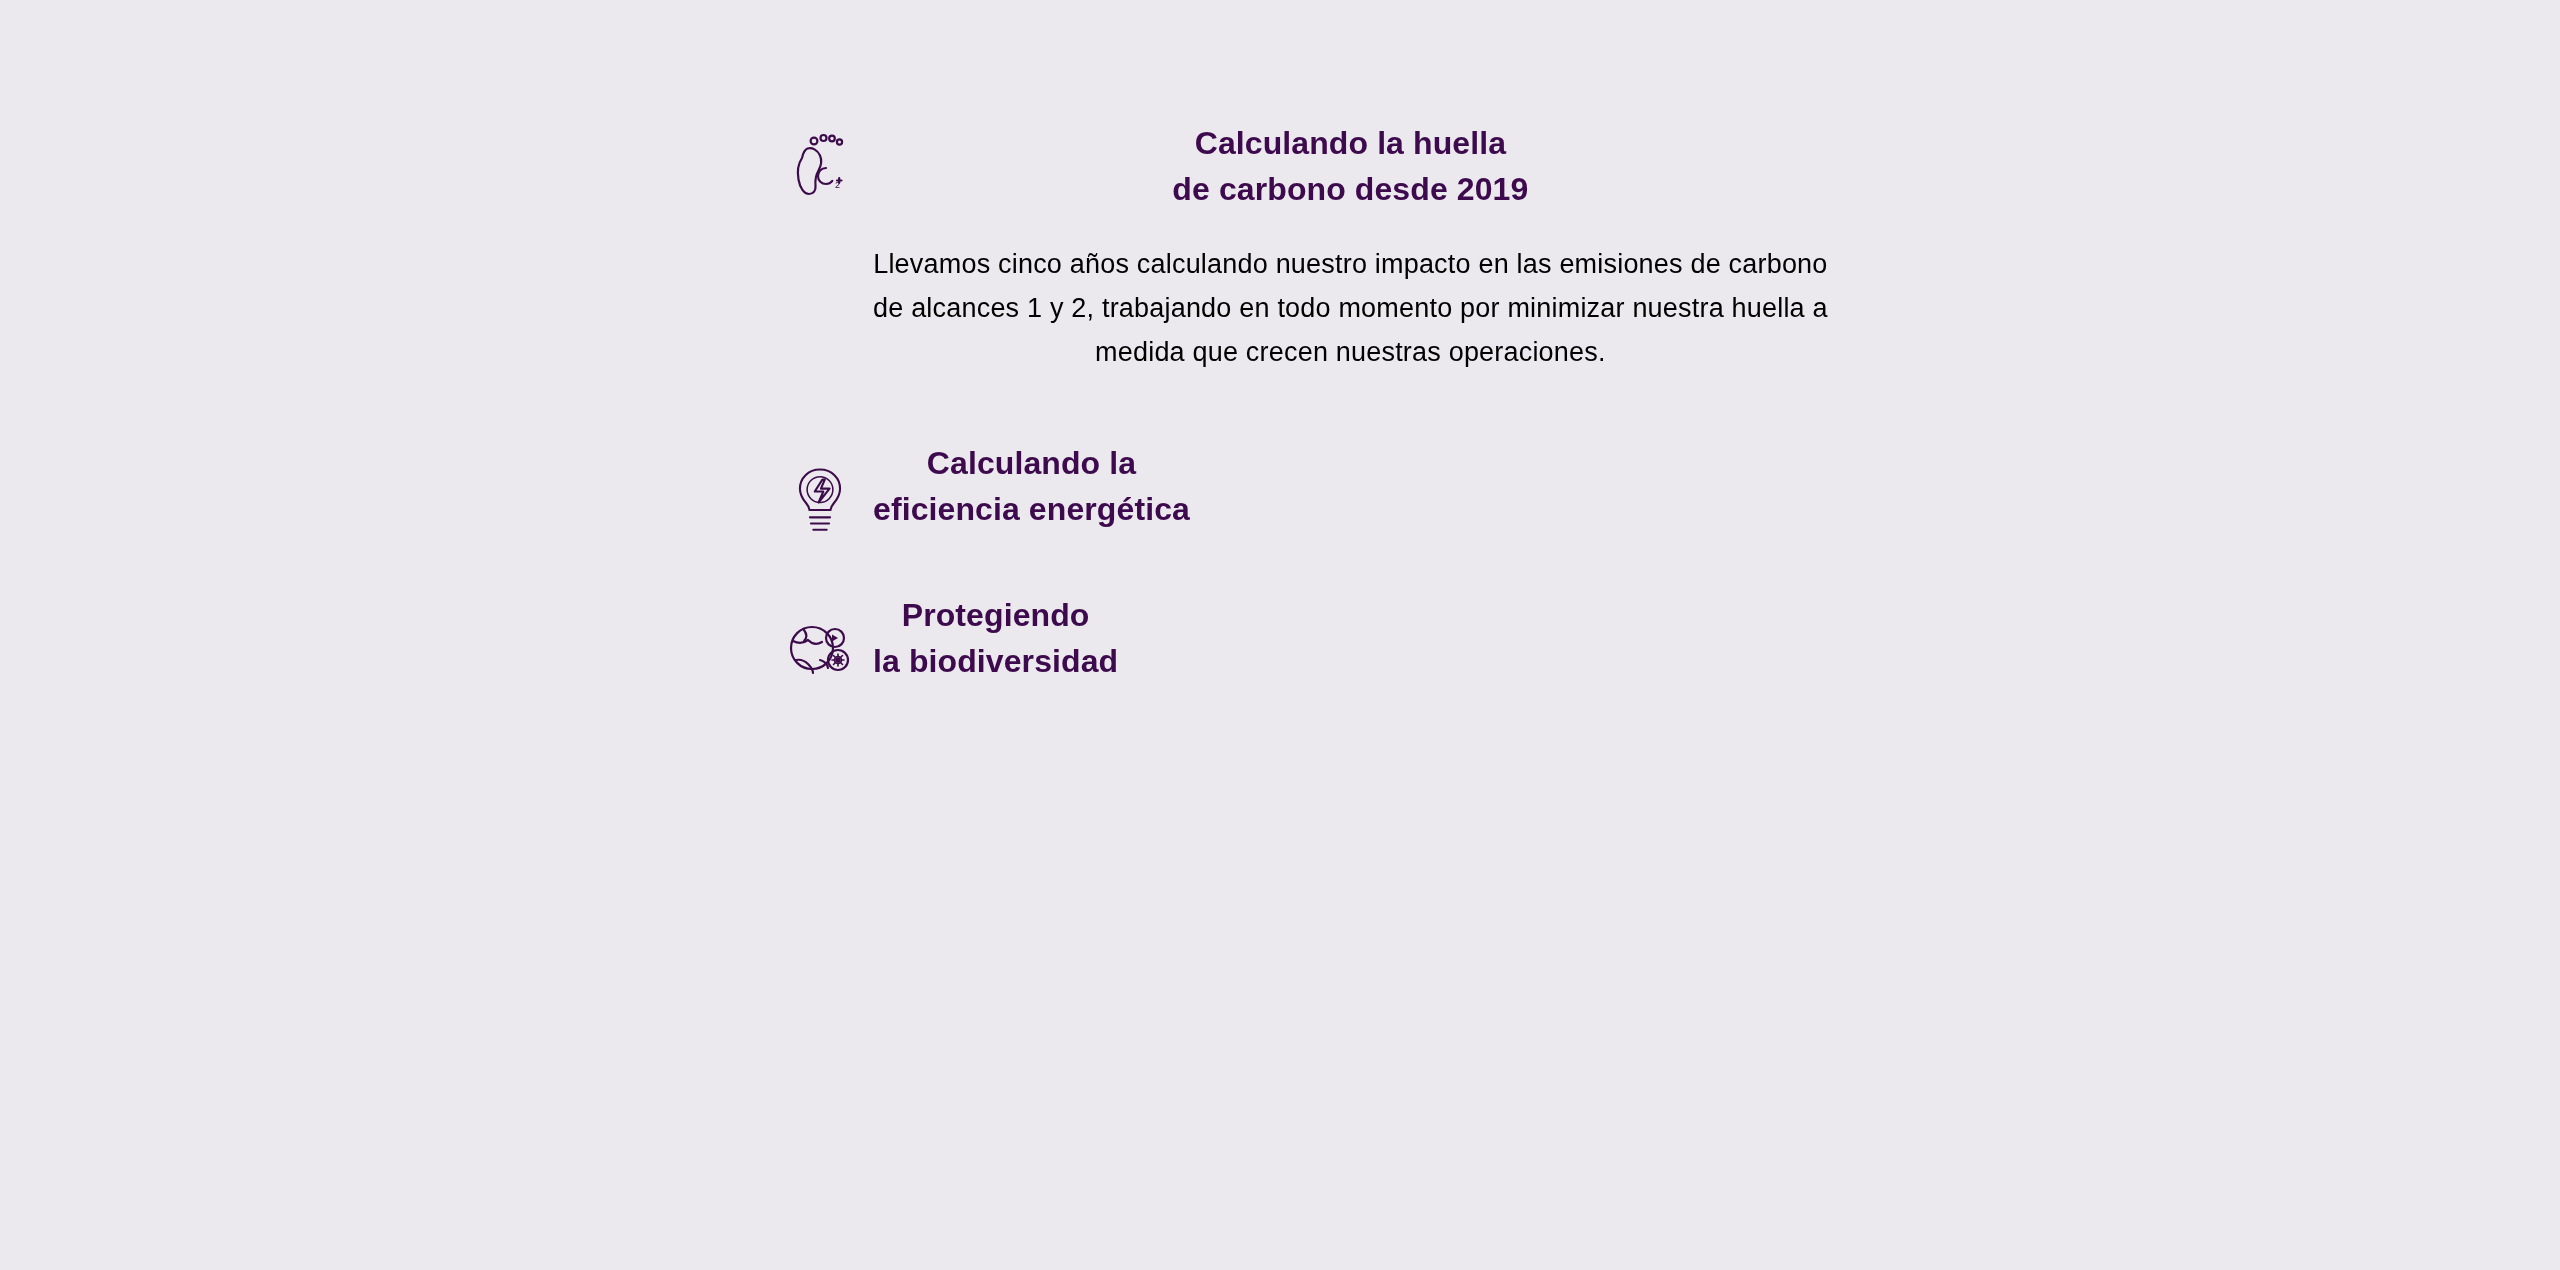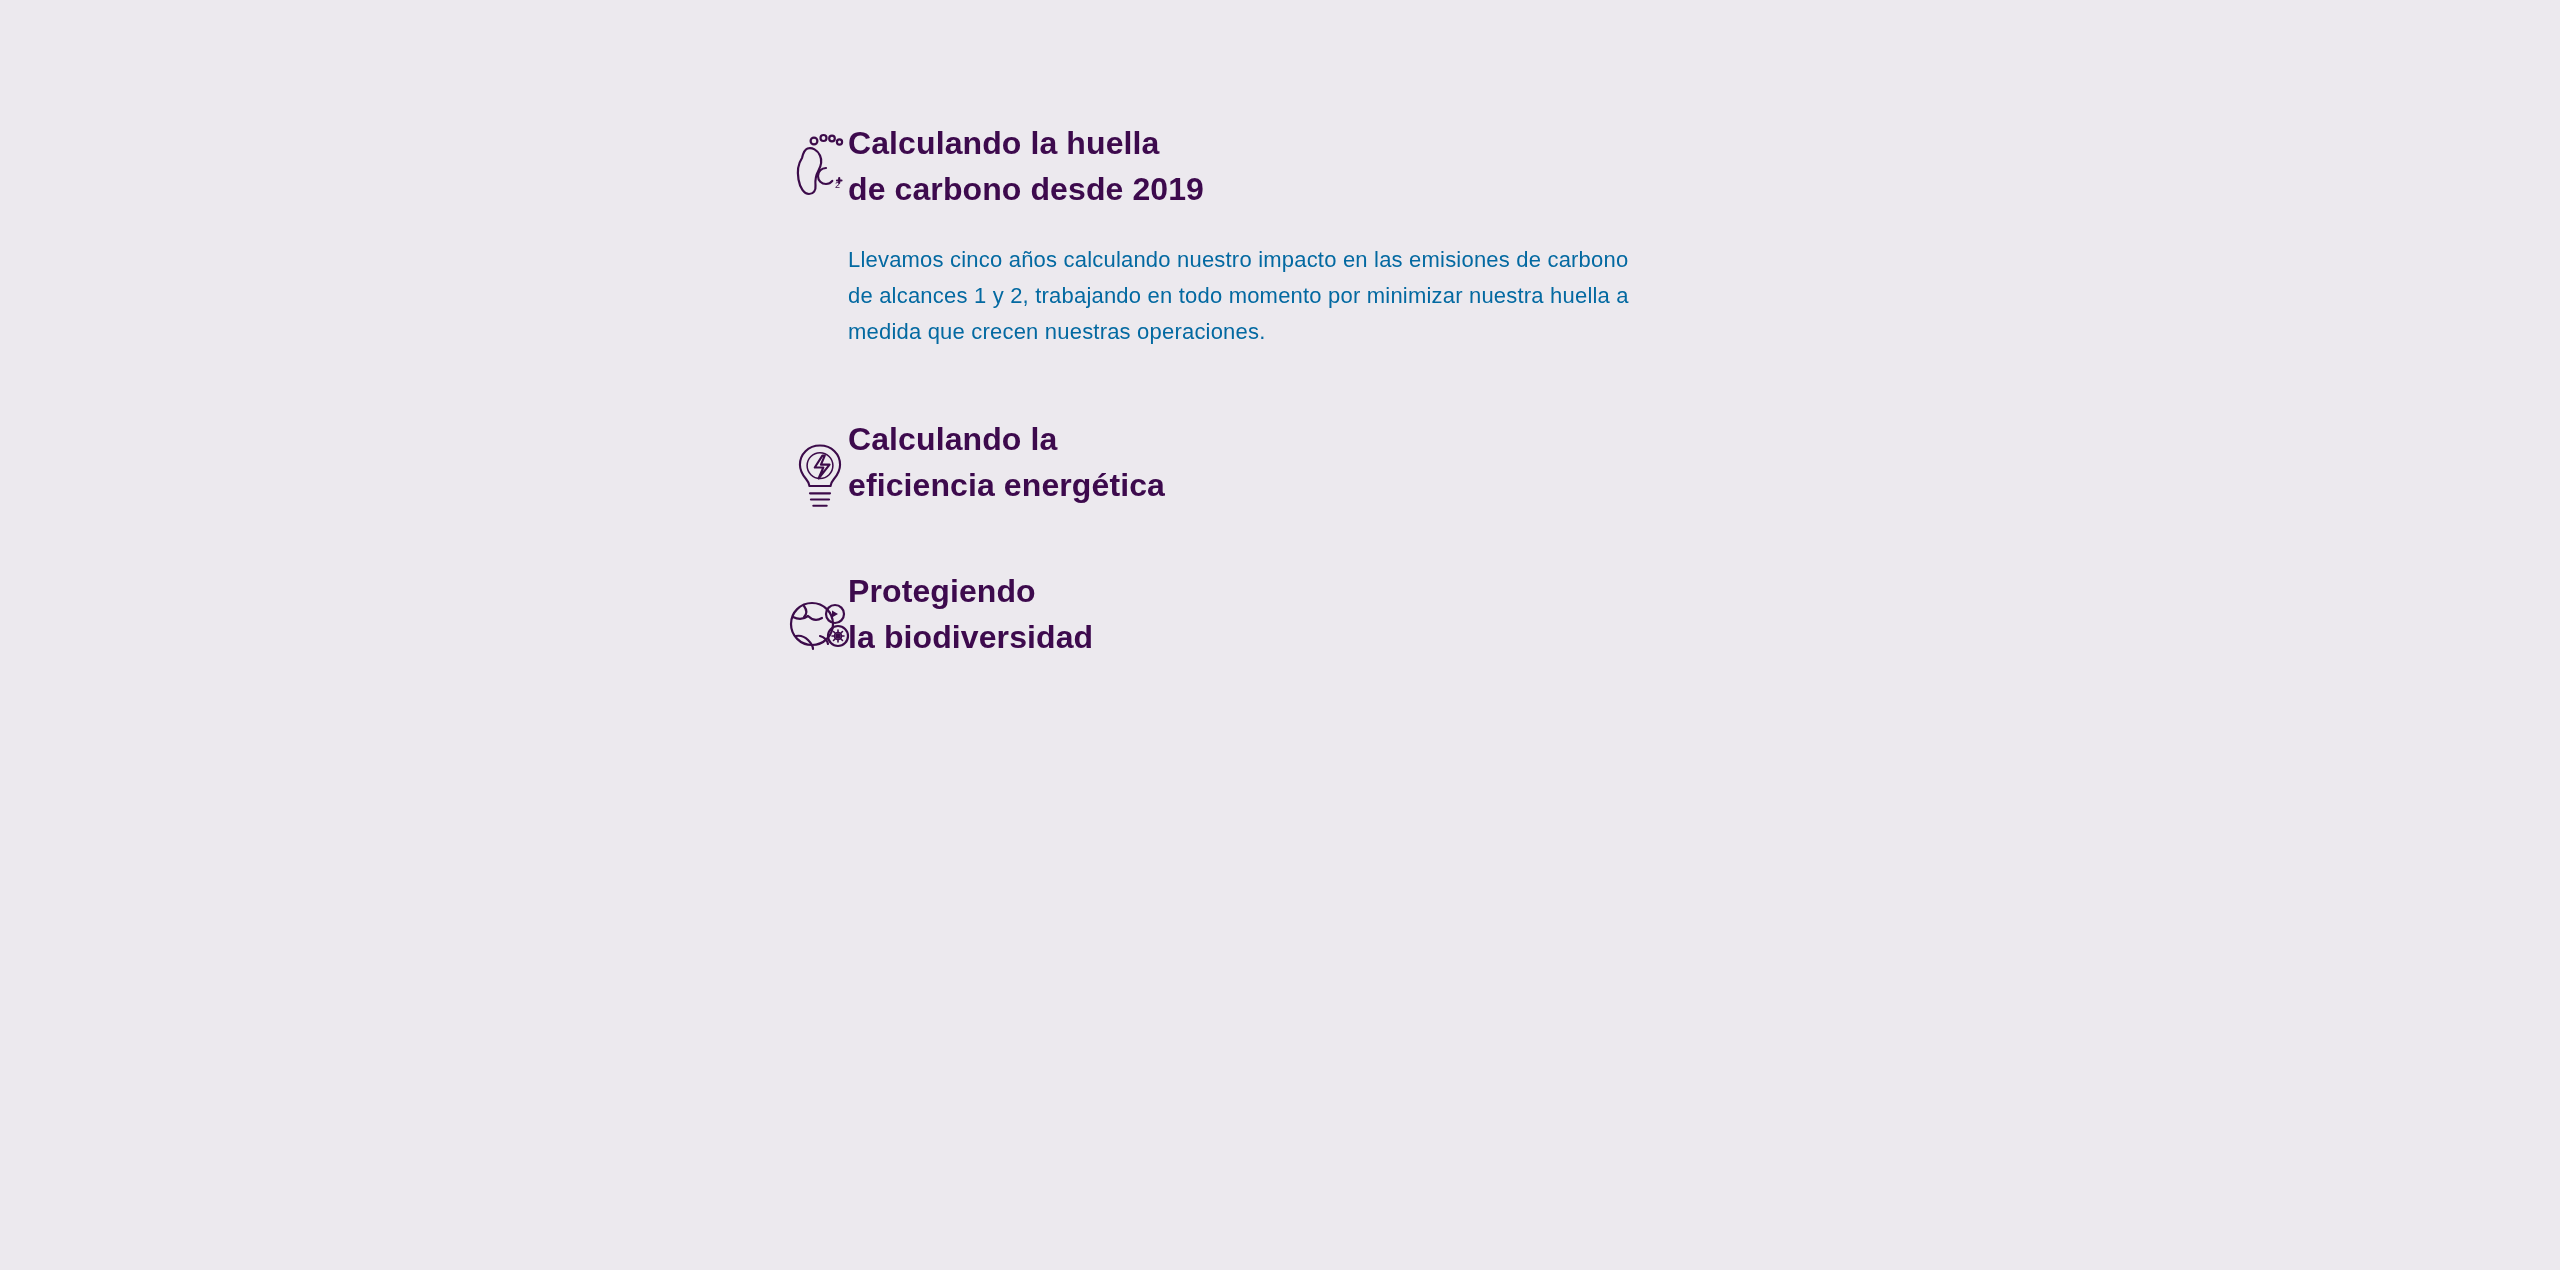--- a/index.html
+++ b/index.html
@@ -47,40 +47,41 @@
     color: #3c0b4a;
   }
 
   .feature-icon svg {
     display: block;
     width: 100%;
     height: 100%;
   }
 
   .feature-body {
-    margin-left: 68px;
+    margin-left: 93px;
     max-width: 1450px;
+    text-align: center;
   }
 
   .feature-title {
     margin: 0;
     font-size: 32px;
     line-height: 46px;
     font-weight: bold;
     color: #3d0a4d;
     letter-spacing: 0.1px;
     white-space: pre-line;
   }
 
   .feature-desc {
     margin: 26px 0 0 0;
-    font-size: 22px;
-    line-height: 36px;
+    font-size: 27px;
+    line-height: 44px;
     font-weight: 400;
-    color: #0369a1;
+    color: #000000;
     letter-spacing: 0.2px;
     white-space: pre-line;
   }
 
   
   .feature-item.item-1 { margin-bottom: 66px; }
   .feature-item.item-1 .feature-desc { margin-top: 30px; }
 
   .feature-item.item-2 { margin-bottom: 60px; }
   .feature-item.item-2 .feature-desc { margin-top: 28px; padding-left: 6px; }

